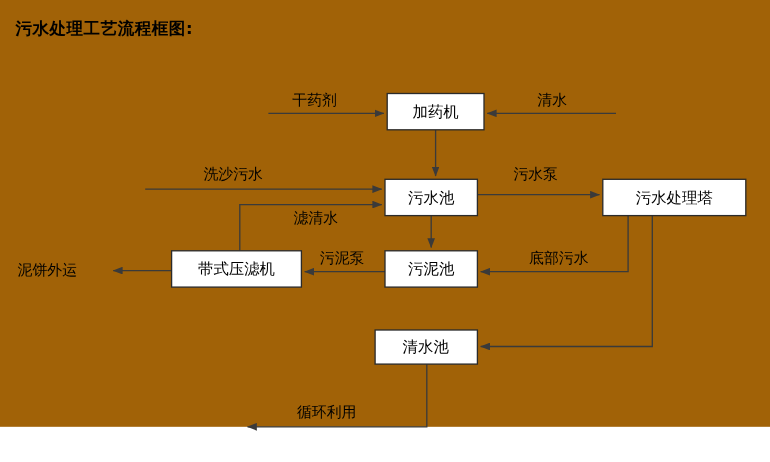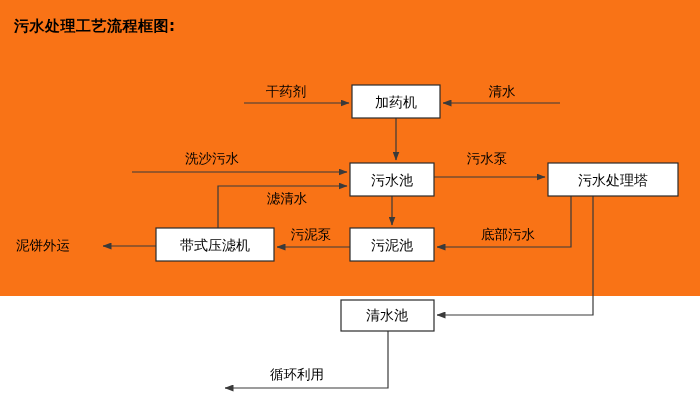--- a/index.html
+++ b/index.html
@@ -10,22 +10,22 @@
   body {
     width: 700px;
     height: 420px;
     position: relative;
     font-family: "DejaVu Sans", "Liberation Sans", sans-serif;
     overflow: hidden;
   }
   #diagram-root {
     position: relative;
     width: 700px;
-    height: 296px;
-    background: #f97316;
+    height: 388px;
+    background: #a16207;
   }
   .page-title {
     position: absolute;
     left: 14px;
     top: 17px;
     font-size: 15px;
     font-weight: bold;
     color: #000000;
     letter-spacing: 0.5px;
     white-space: nowrap;

